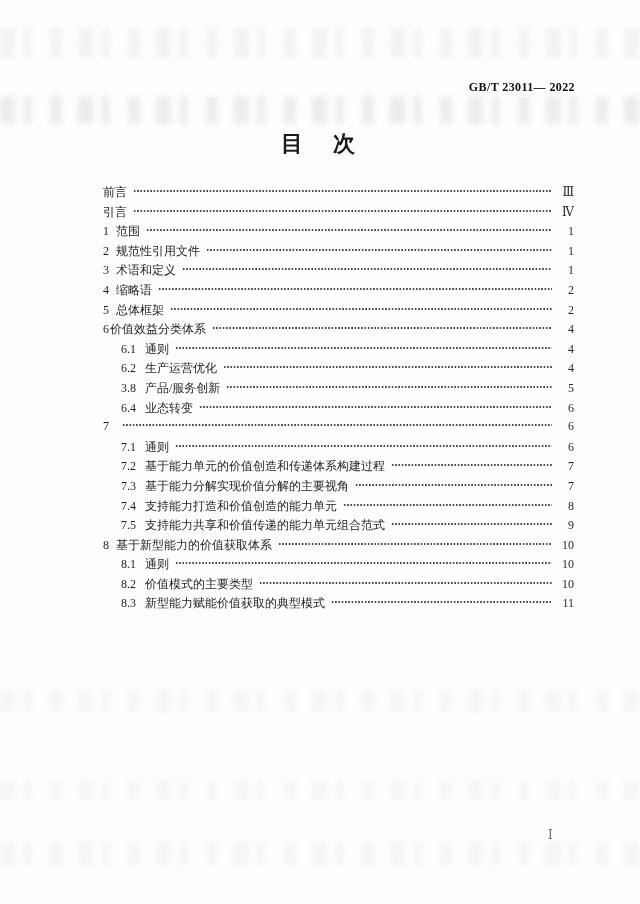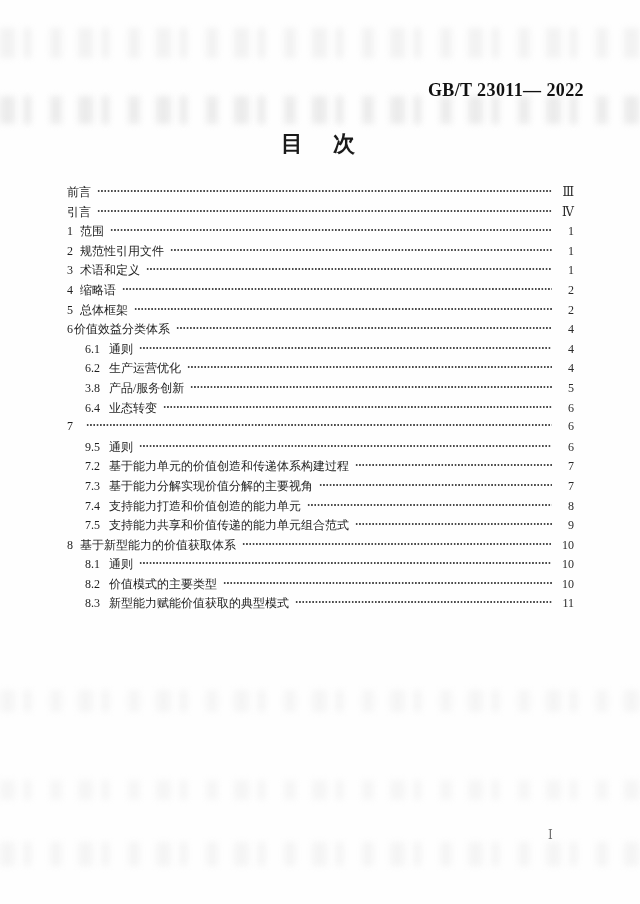--- a/index.html
+++ b/index.html
@@ -28,22 +28,22 @@
     pointer-events:none;
   }
   .wm1 { top:28px;  height:30px; opacity:.55; }
   .wm2 { top:96px;  height:28px; opacity:.85; }
   .wm3 { top:690px; height:22px; opacity:.40; }
   .wm4 { top:780px; height:20px; opacity:.38; }
   .wm5 { top:842px; height:24px; opacity:.42; }
 
   .doc-code {
     position:absolute;
-    top:80px; right:56px;
-    font-size:18px;
+    top:80px; right:65px;
+    font-size:12px;
     font-weight:bold;
     letter-spacing:.4px;
     color:#111;
     text-align:center;
   }
   .doc-title {
     position:absolute;
     top:129px; left:0; right:0;
     text-align:center;
     font-size:22px;
@@ -55,20 +55,21 @@
   .toc {
     position:absolute;
     top:184px; left:67px; right:66px;
   }
   .toc-row {
     display:flex;
     align-items:baseline;
     height:19.6px;
     font-size:12px;
     white-space:nowrap;
+    margin-left:36px;
   }
   .toc-row .num {
     flex:0 0 auto;
     width:13px;
   }
   .toc-row.tight .num { width:7px; }
   .toc-row.lvl1 { padding-left:18px; }
   .toc-row.lvl1 .num { width:24px; }
   .toc-row .title { flex:0 0 auto; }
   .leader {
@@ -183,21 +184,21 @@
         <span class="title">业态转变</span>
         <span class="leader"></span>
         <span class="pg">6</span>
       </div>
       <div class="toc-row lvl0">
         <span class="num">7</span>
         <span class="leader"></span>
         <span class="pg">6</span>
       </div>
       <div class="toc-row lvl1">
-        <span class="num">9.5</span>
+        <span class="num">7.1</span>
         <span class="title">通则</span>
         <span class="leader"></span>
         <span class="pg">6</span>
       </div>
       <div class="toc-row lvl1">
         <span class="num">7.2</span>
         <span class="title">基于能力单元的价值创造和传递体系构建过程</span>
         <span class="leader"></span>
         <span class="pg">7</span>
       </div>

